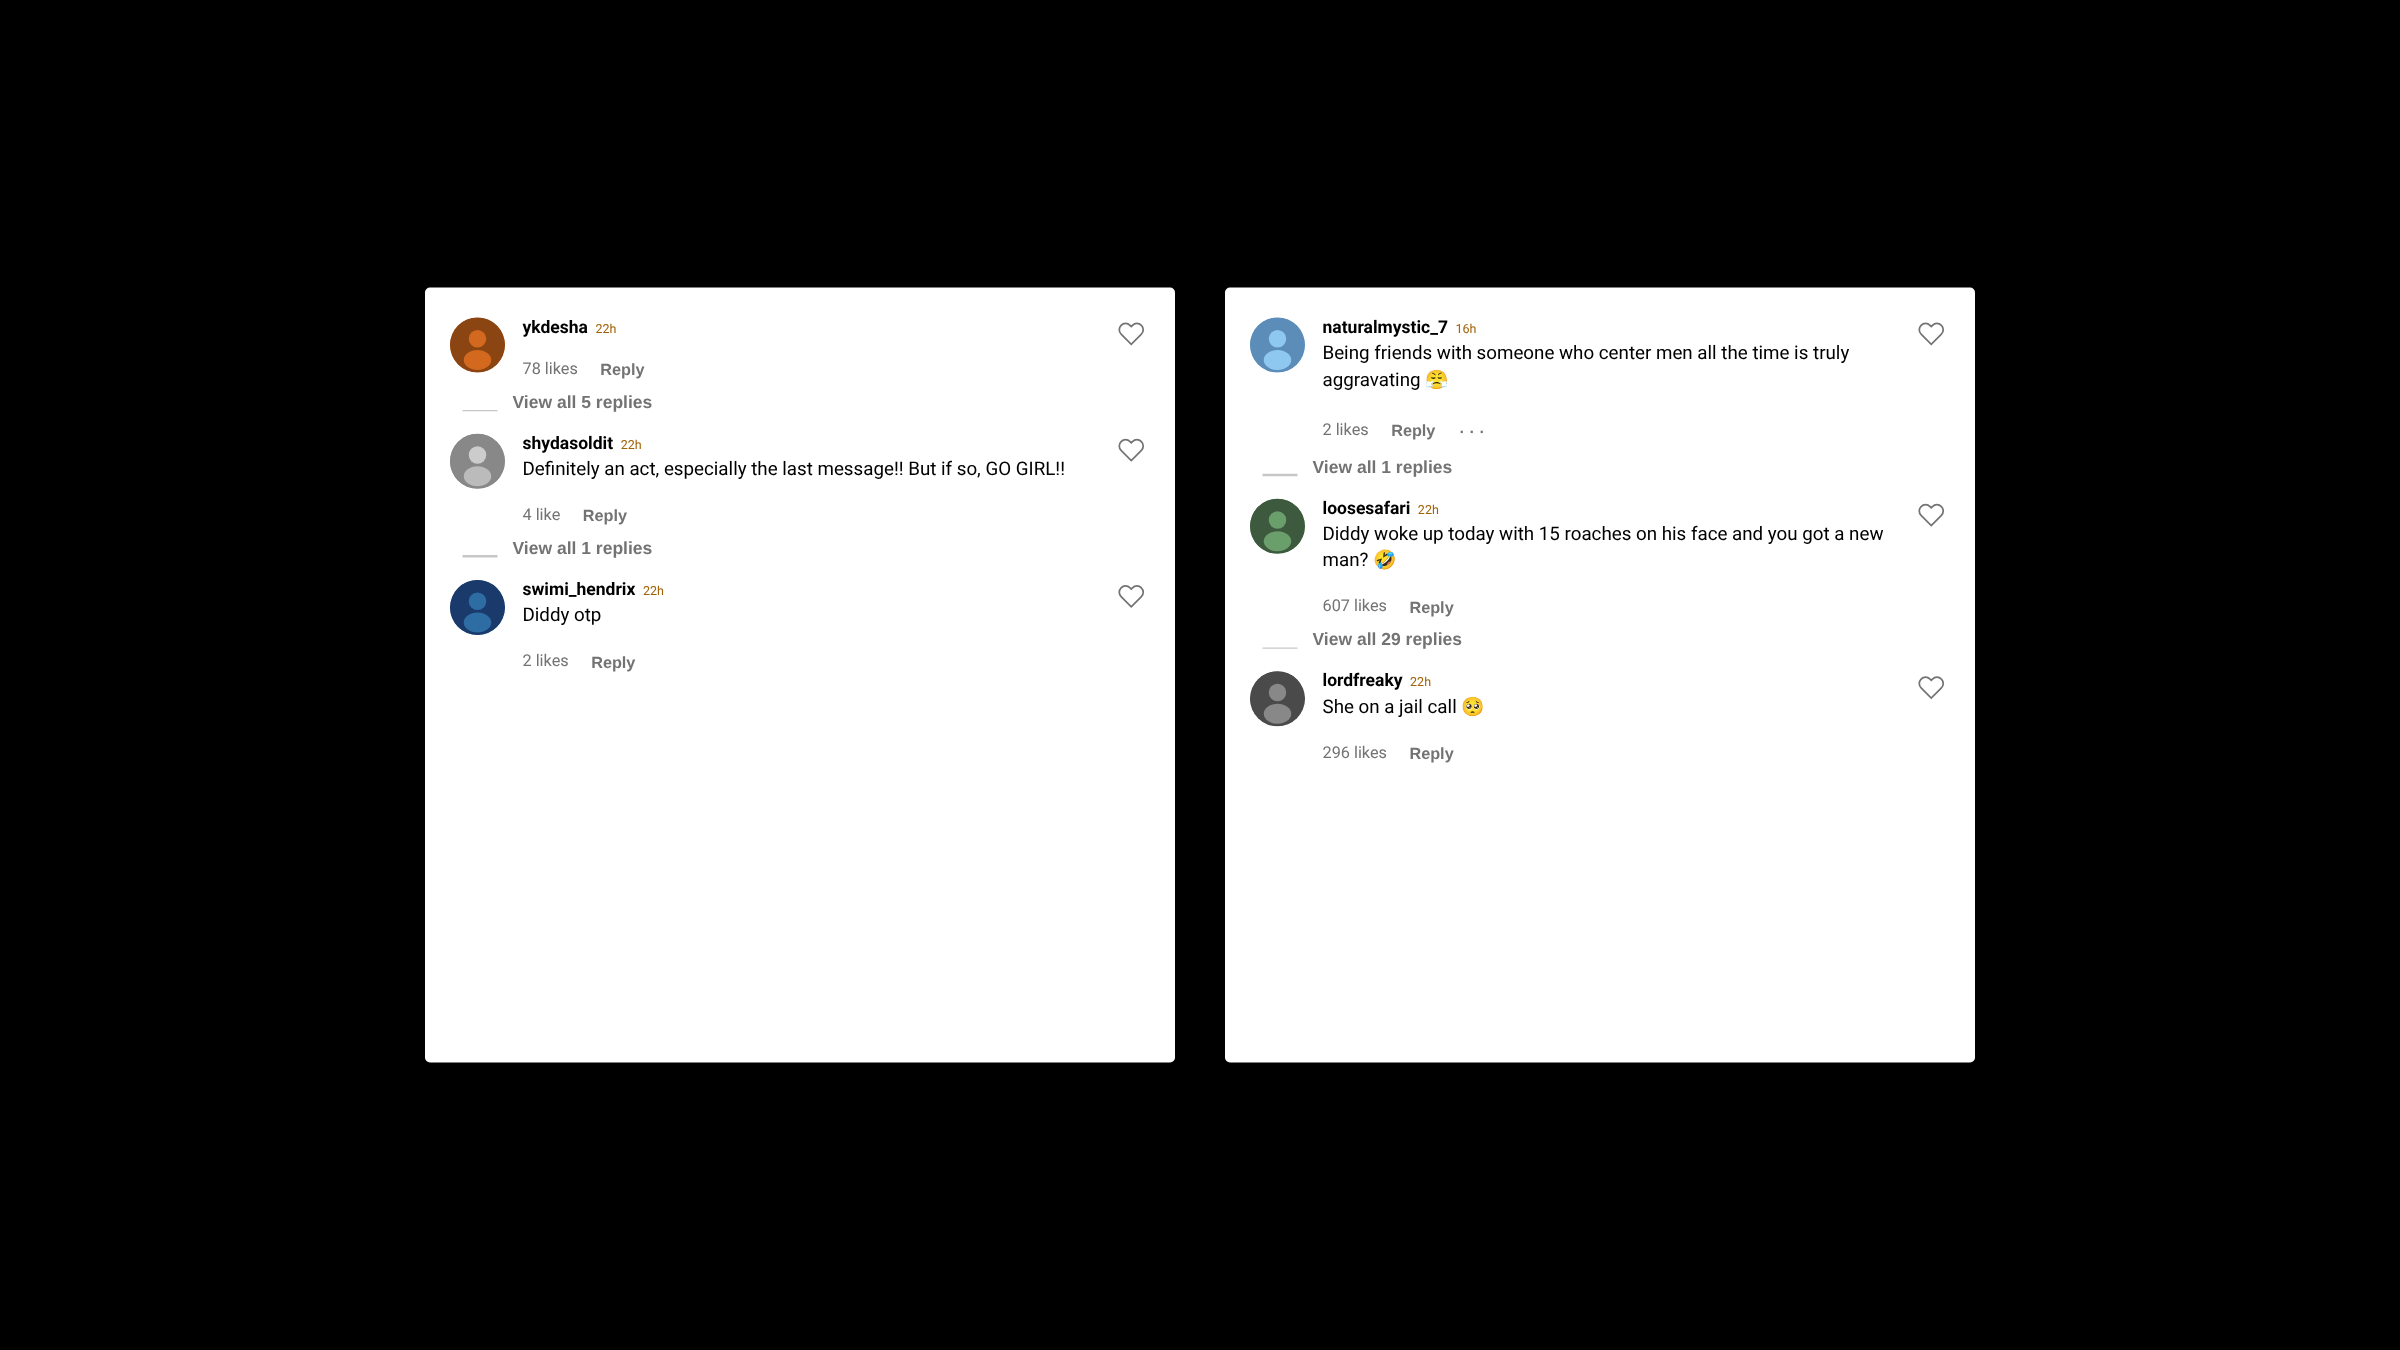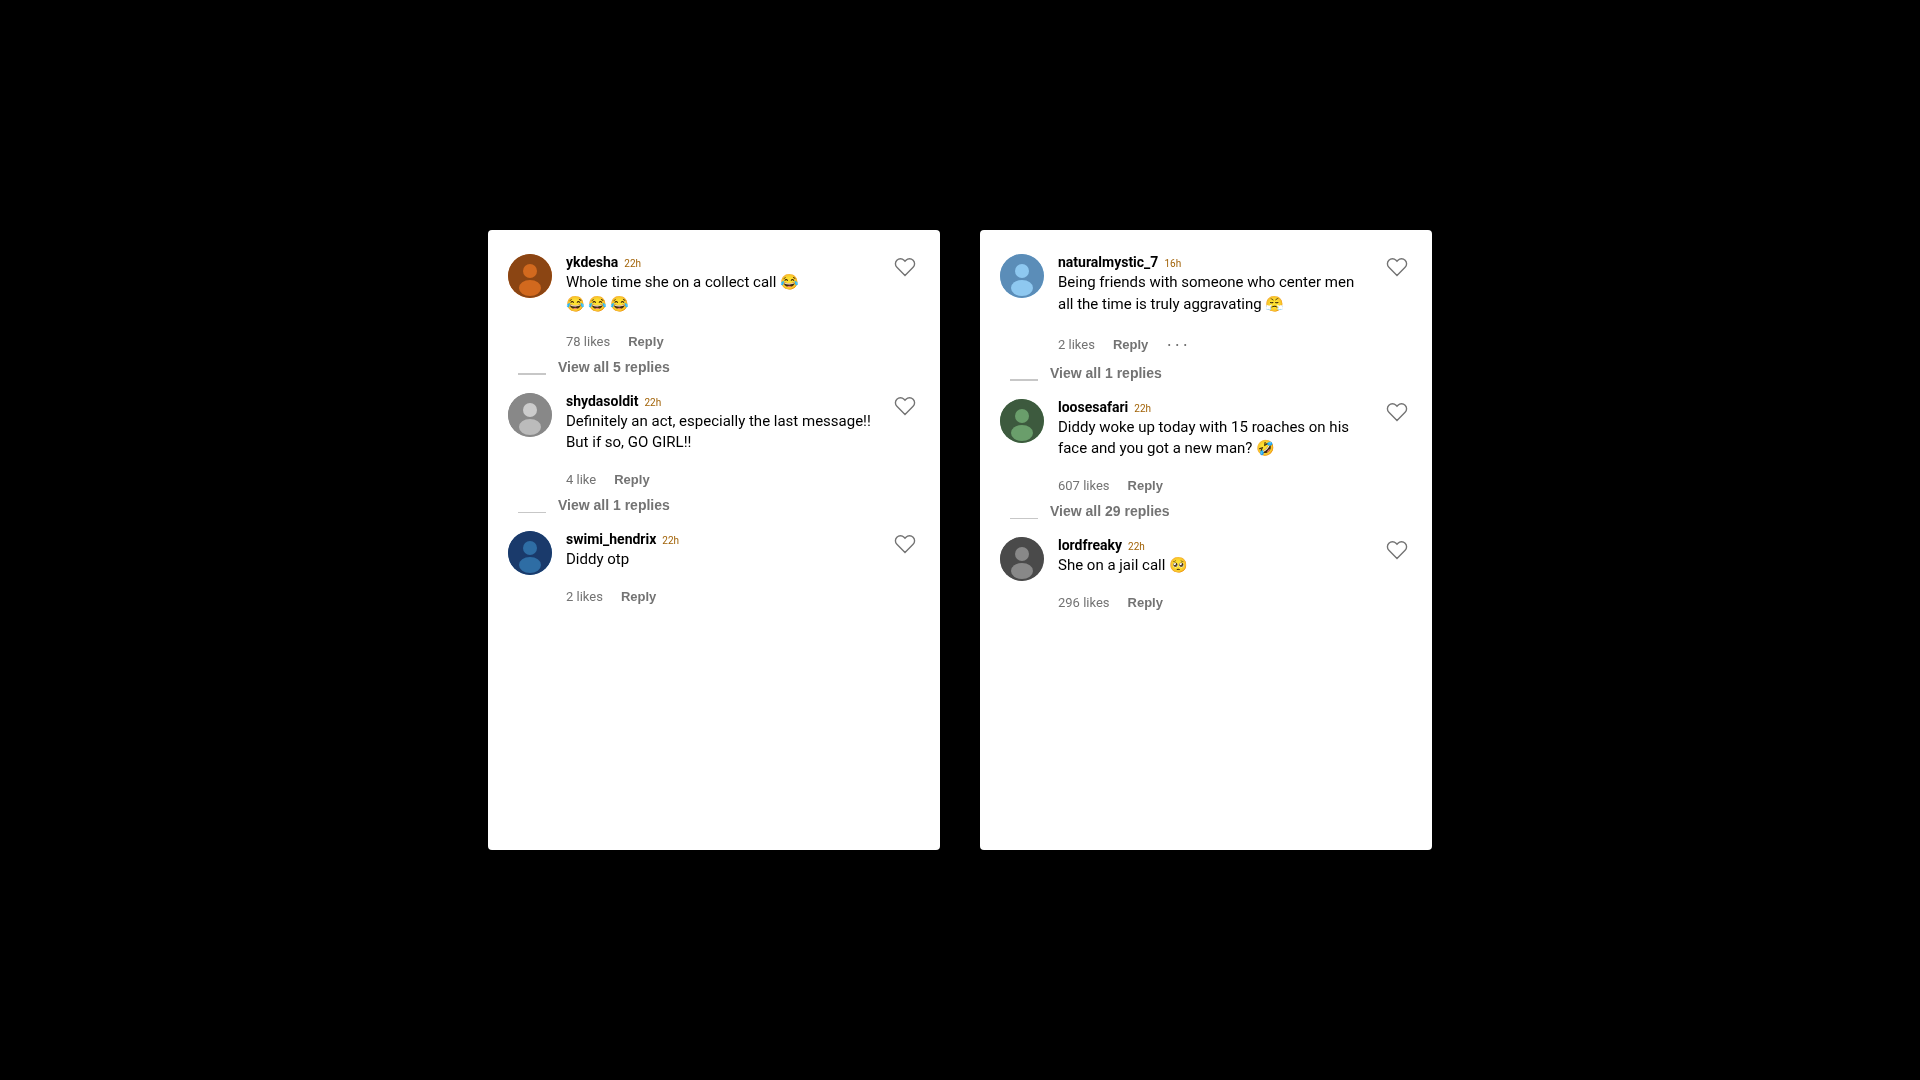--- a/index.html
+++ b/index.html
@@ -12,21 +12,21 @@
       align-items: center;
       justify-content: center;
       gap: 40px;
       font-family: -apple-system, BlinkMacSystemFont, 'Segoe UI', Roboto, Helvetica, Arial, sans-serif;
     }
 
     .panel {
       background: #fff;
       border-radius: 4px;
       padding: 24px 24px 24px 20px;
-      width: 452px;
+      width: 600px;
       min-height: 620px;
     }
 
     .comment-block {
       display: flex;
       flex-direction: column;
       margin-bottom: 4px;
     }
 
     .comment-row {
@@ -165,21 +165,20 @@
           <circle cx="22" cy="22" r="22" fill="#8B4513"></circle>
           <circle cx="22" cy="17" r="7" fill="#D2691E"></circle>
           <ellipse cx="22" cy="34" rx="11" ry="8" fill="#D2691E"></ellipse>
         </svg>
       </div>
       <div class="comment-content">
         <div class="comment-header">
           <span class="username">ykdesha</span>
           <span class="timestamp">22h</span>
         </div>
-        <div class="comment-text">Whole time she on a collect call 😂<br>😂 😂 😂</div>
         <div class="comment-actions">
           <span class="likes-count">78 likes</span>
           <button class="reply-btn">Reply</button>
         </div>
       </div>
       <button class="heart-btn">
         <svg viewBox="0 0 24 24" fill="none" stroke="#737373" stroke-width="1.5" width="22" height="22">
           <path d="M20.84 4.61a5.5 5.5 0 0 0-7.78 0L12 5.67l-1.06-1.06a5.5 5.5 0 0 0-7.78 7.78l1.06 1.06L12 21.23l7.78-7.78 1.06-1.06a5.5 5.5 0 0 0 0-7.78z"></path>
         </svg>
       </button>

